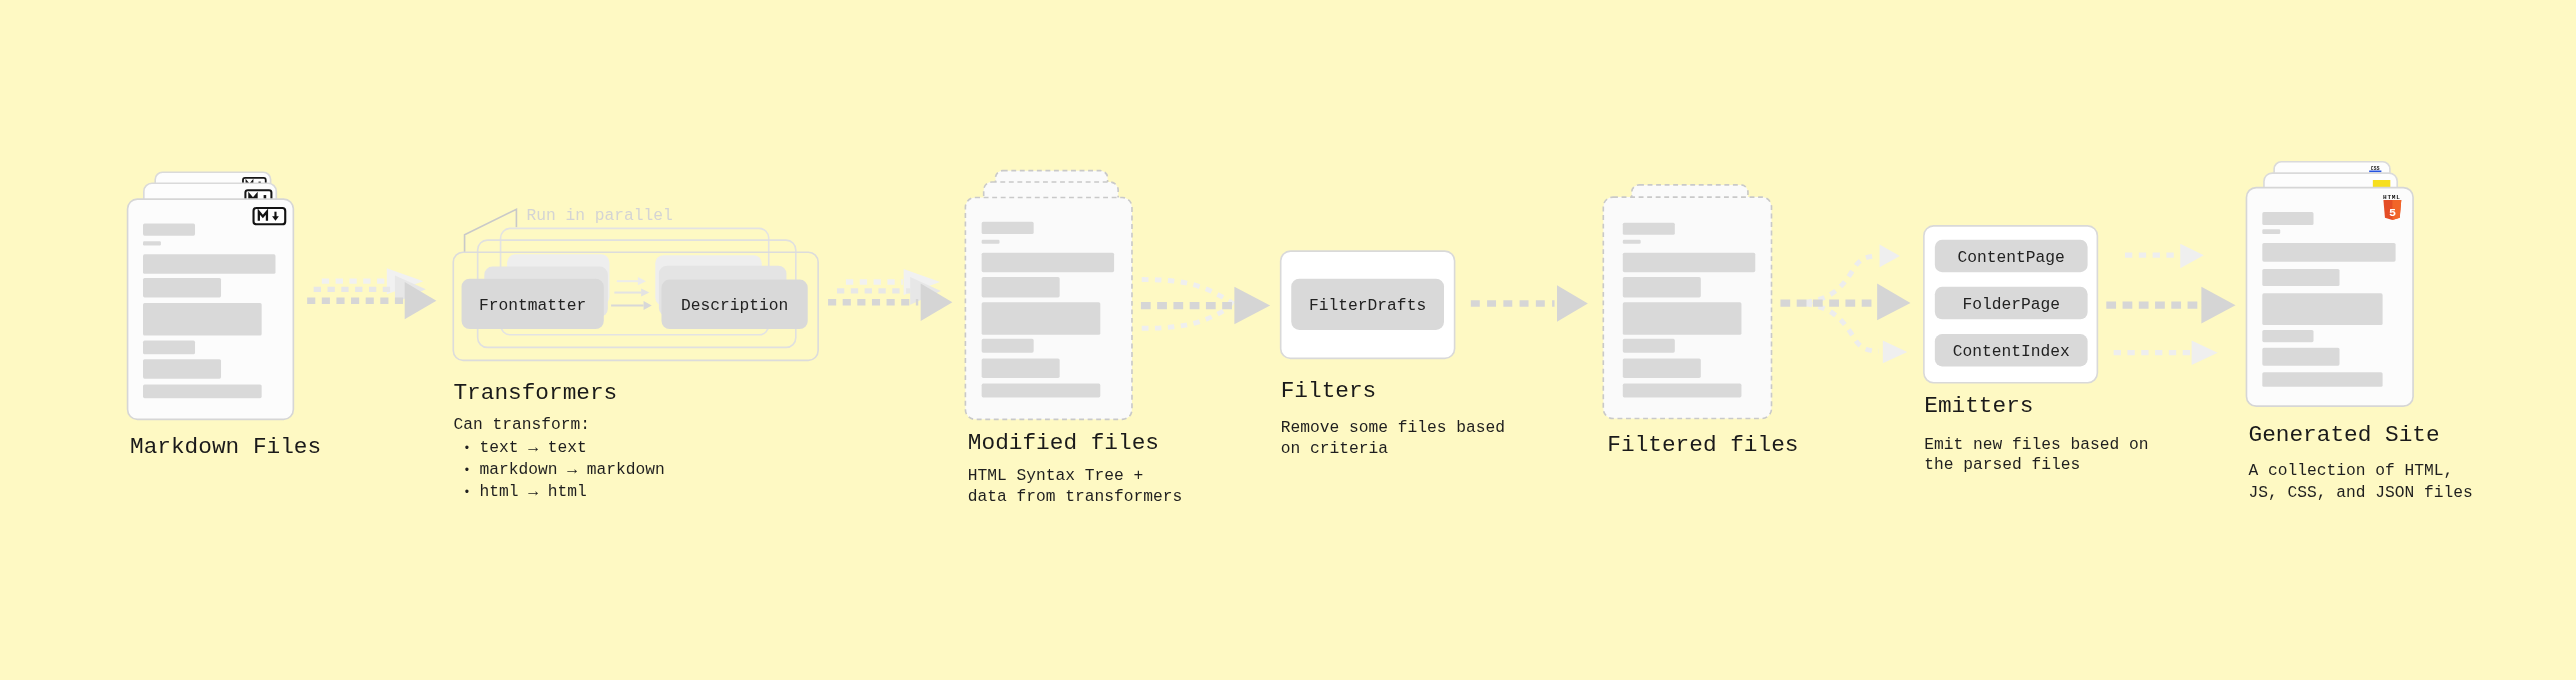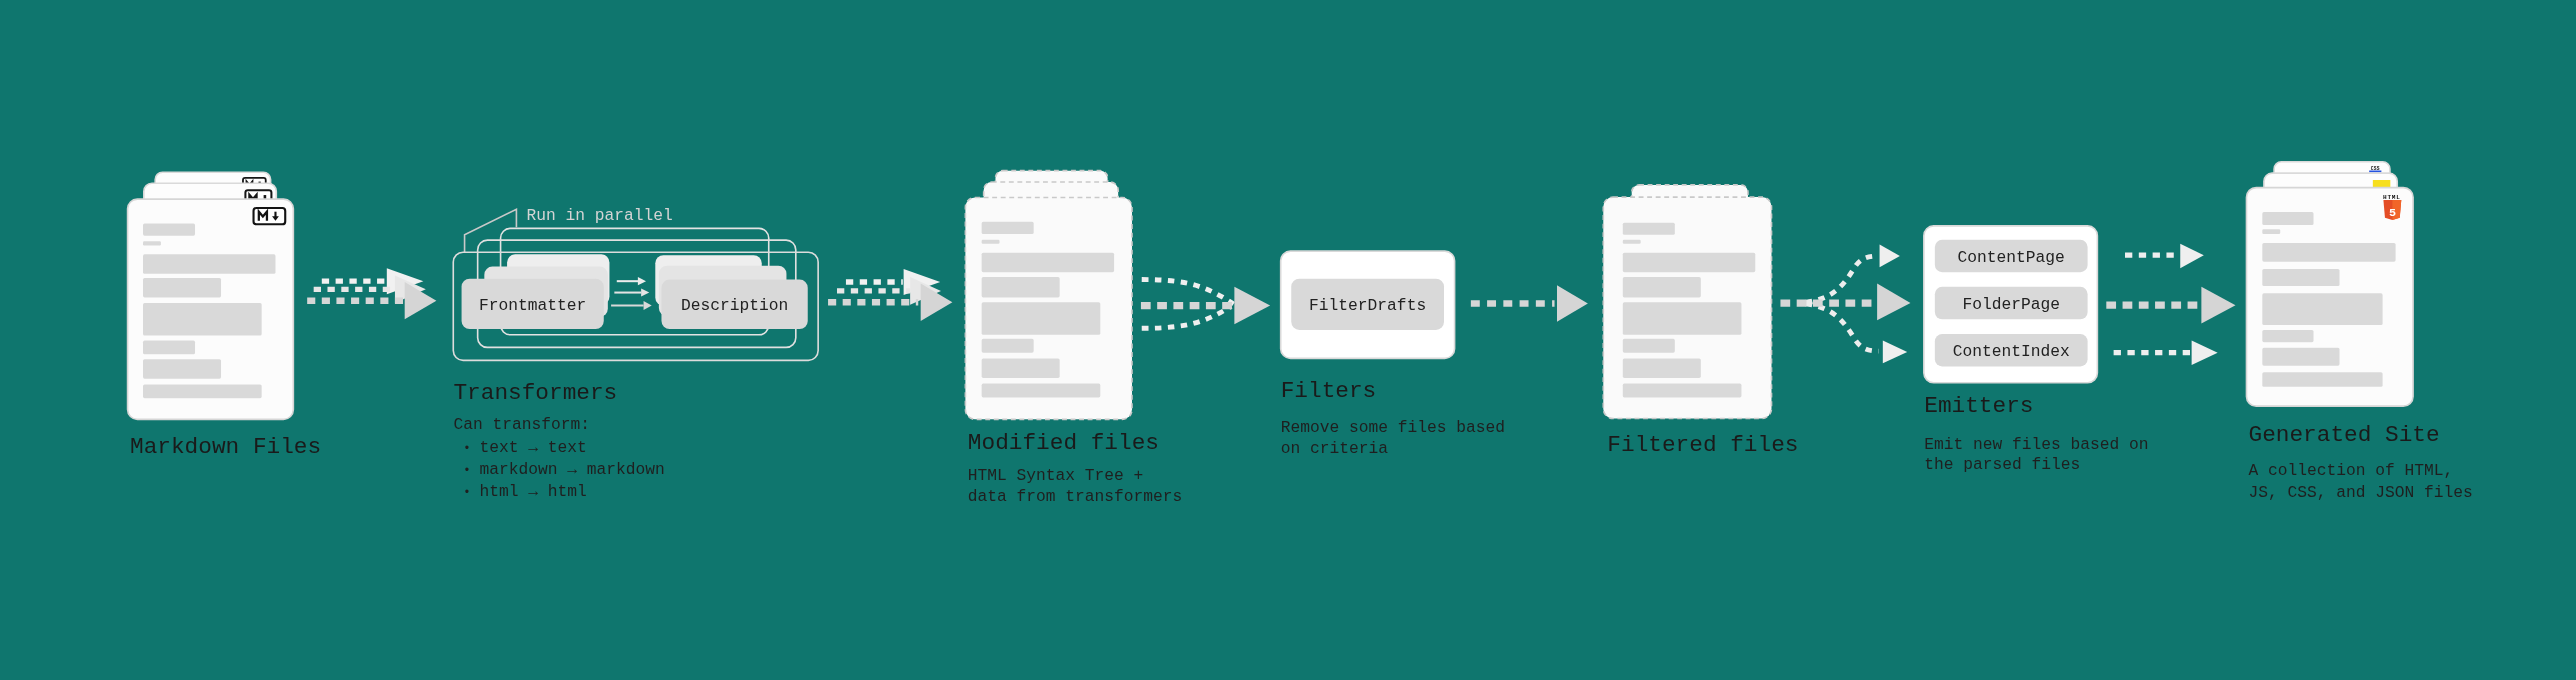--- a/index.html
+++ b/index.html
@@ -1,16 +1,16 @@
 <!DOCTYPE html>
 <html style="font-size:13px"><head>
 <meta charset="utf-8">
 <style>
   html,body{margin:0;padding:0;background:#ffffff;}
-  .stage{position:relative;width:2576px;height:681px;overflow:hidden;background:#0f766e;}
+  .stage{position:relative;width:2576px;height:681px;overflow:hidden;background:#fef9c3;}
   svg text{font-family:"Liberation Mono", monospace;}
   .cap{font-size:28px;fill:#1a1a1a;}
   .sub{font-size:20px;fill:#1f1f1f;}
   .btntxt{font-size:20px;fill:#222222;text-anchor:middle;}
 </style>
 </head>
 <body>
 <div class="stage">
 <svg width="2576" height="681" viewBox="0 0 3170 838">
 

